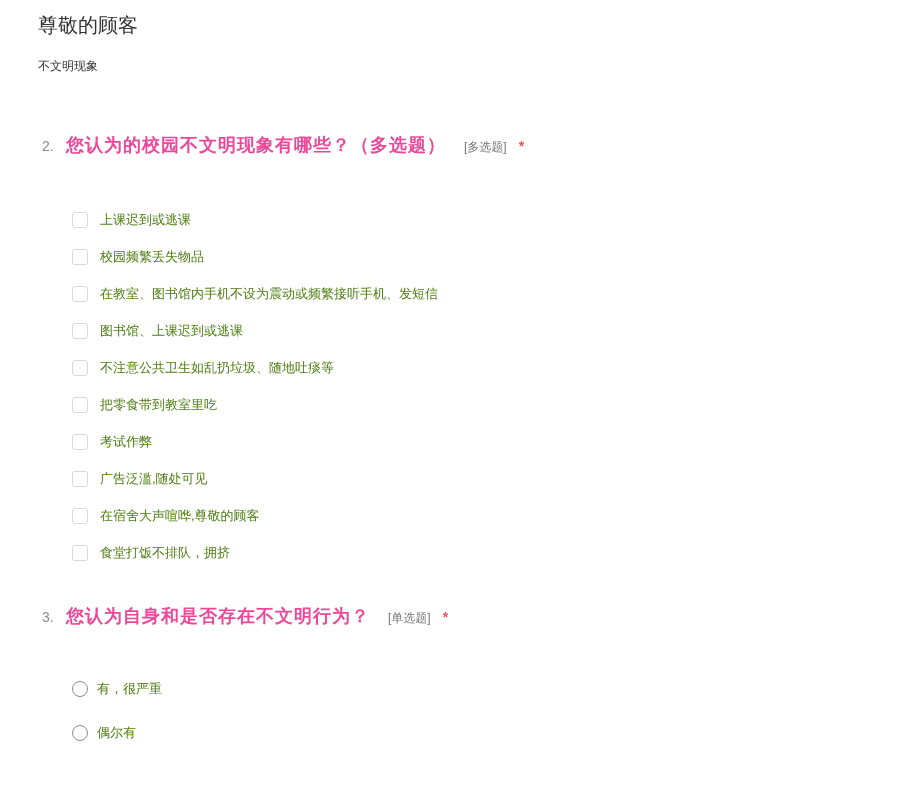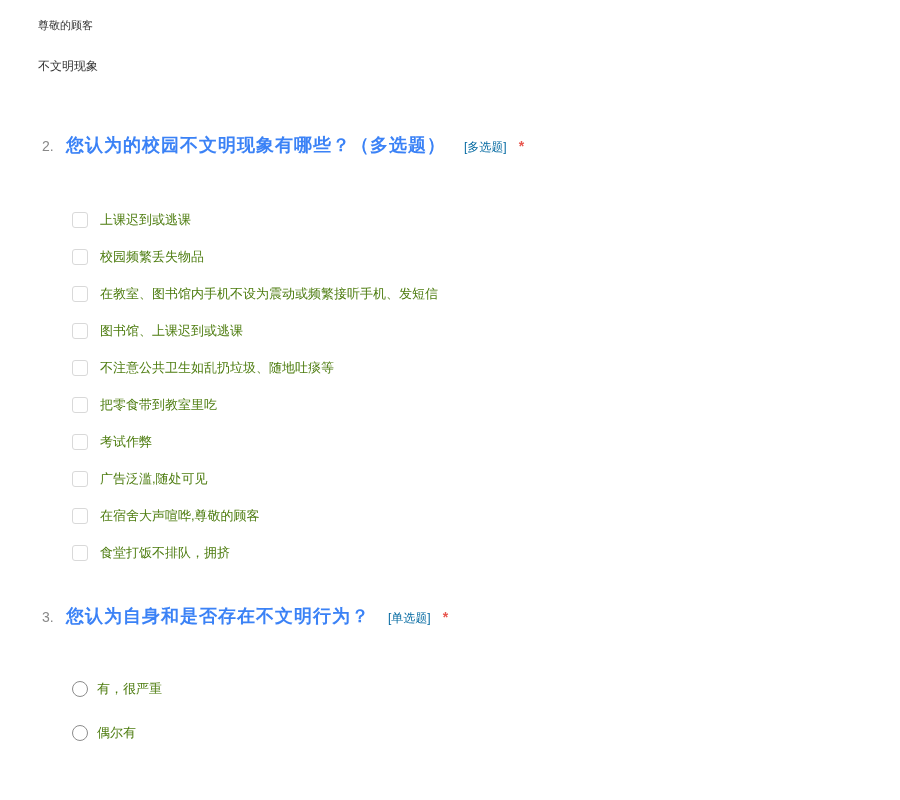--- a/index.html
+++ b/index.html
@@ -7,21 +7,21 @@
   body {
     background: #ffffff;
     font-family: "Liberation Sans", "DejaVu Sans", sans-serif;
     overflow: hidden;
     position: relative;
   }
   .page { padding-left: 38px; width: 900px; }
 
   .greeting {
     padding-top: 17px;
-    font-size: 11px;
+    font-size: 20px;
     line-height: 16px;
     color: #333333;
   }
   .desc {
     margin-top: 27px;
     font-size: 12px;
     line-height: 13px;
     color: #333333;
   }
 
@@ -35,27 +35,27 @@
   .q-header.q3 { margin-top: 44px; }
   .q-num {
     width: 24px;
     flex: 0 0 24px;
     font-size: 14px;
     color: #888888;
   }
   .q-title {
     font-size: 18px;
     font-weight: bold;
-    color: #3b82f6;
+    color: #ec4899;
     letter-spacing: 1px;
   }
   .q-tag {
     margin-left: 18px;
     font-size: 12px;
-    color: #0369a1;
+    color: #737373;
   }
   .q-required {
     margin-left: 12px;
     font-size: 14px;
     font-weight: bold;
     color: #e8564e;
   }
 
   .options { margin-left: 34px; }
   .options.cb { margin-top: 53px; }

